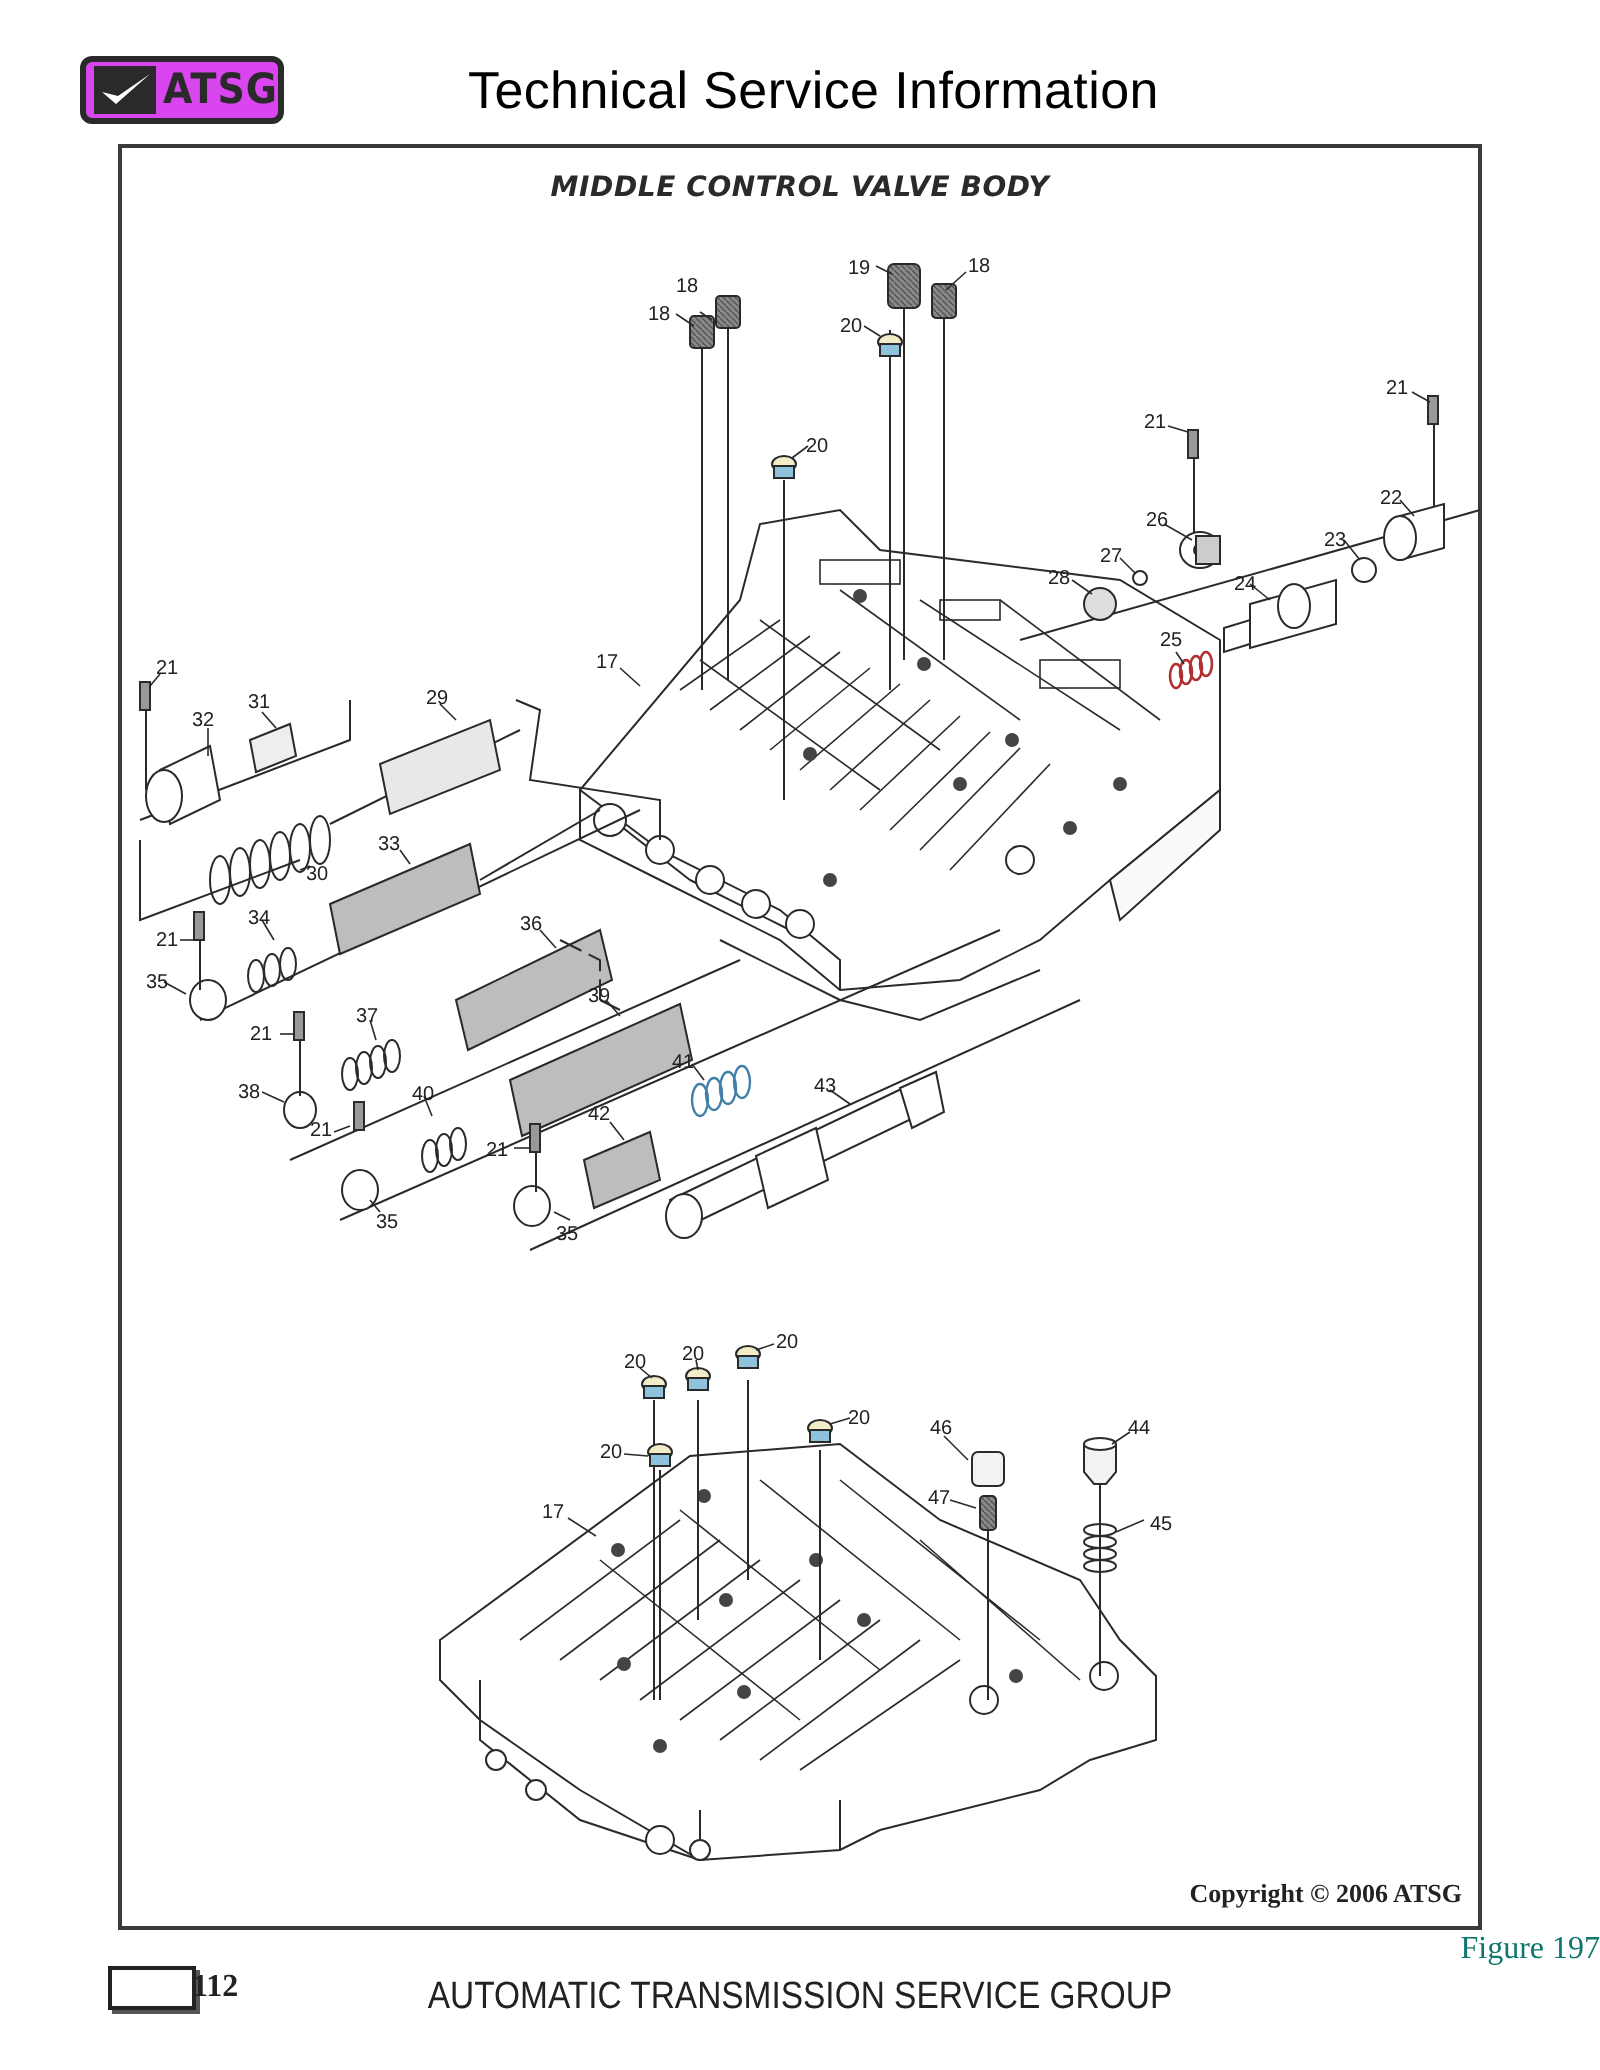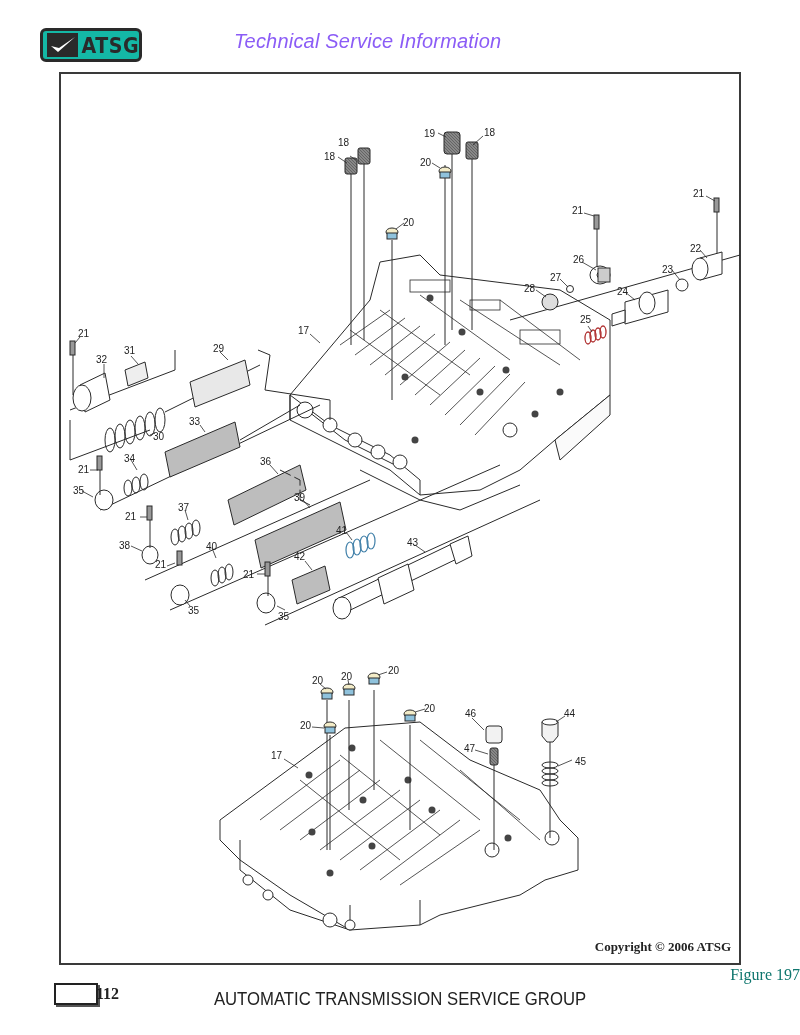--- a/index.html
+++ b/index.html
@@ -1,21 +1,21 @@
 <!DOCTYPE html>
 <html><head>
 <meta charset="utf-8">
 <style>
   html, body { margin:0; padding:0; background:#fff; }
   body { width:800px; height:1035px; position:relative; overflow:hidden; font-family:"Liberation Sans", sans-serif; color:#222; }
-  .logo { position:absolute; left:40px; top:28px; width:102px; height:34px; border:3px solid #2a2a2a; border-radius:6px; box-sizing:border-box; display:flex; align-items:center; background:#14b8a6; }
+  .logo { position:absolute; left:40px; top:28px; width:102px; height:34px; border:3px solid #2a2a2a; border-radius:6px; box-sizing:border-box; display:flex; align-items:center; background:#d946ef; }
   .logo .check { width:32px; height:24px; background:#2a2a2a; margin-left:4px; position:relative; }
   .logo .check svg { position:absolute; left:0; top:0; }
   .logo .brand { font-family:"DejaVu Sans", sans-serif; font-weight:bold; font-size:19px; letter-spacing:0.5px; color:#2a2a2a; margin-left:4px; transform:scaleY(1.1); }
-  .header-title { position:absolute; left:234px; top:30px; font-size:20px; color:#8b5cf6; letter-spacing:0.2px;font-style:italic; }
+  .header-title { position:absolute; left:234px; top:30px; font-size:26px; color:#000000; letter-spacing:0.2px; }
   .frame { position:absolute; left:59px; top:72px; width:682px; height:893px; border:2px solid #3a3a3a; box-sizing:border-box; }
   .diagram-title { position:absolute; left:0; right:0; top:12px; text-align:center; font-family:"DejaVu Sans", sans-serif; font-weight:bold; font-style:italic; font-size:14px; color:#2a2a2a; letter-spacing:0.3px; }
   .copyright { position:absolute; right:8px; bottom:8px; font-family:"Liberation Serif", serif; font-weight:bold; font-size:13px; color:#222; }
   .figure-caption { position:absolute; left:0; right:0; top:966px; text-align:right; font-family:"Liberation Serif", serif; font-size:16px; color:#0f766e; }
   .page-number { position:absolute; left:54px; top:983px; width:30px; height:22px; border:2px solid #222; box-sizing:border-box; box-shadow:2px 2px 0 #555; font-family:"Liberation Serif", serif; font-weight:bold; font-size:16px; text-align:center; line-height:18px;padding-left:40px; }
   .footer { position:absolute; left:0; right:0; top:988px; text-align:center; font-size:19px; color:#222; transform:scaleX(0.88); }
   svg.art { position:absolute; left:59px; top:72px; }
   .lbl { font-family:"Liberation Sans", sans-serif; font-size:10px; fill:#222; }
 </style>
 </head>
@@ -25,20 +25,21 @@
   <div class="check">
     <svg width="32" height="24" viewBox="0 0 32 24">
         <path d="M4 13 L11 19 L28 4 L12 15 Z" fill="#fff"></path>
       </svg>
   </div>
   <span class="brand">ATSG</span>
 </div>
 <div class="header-title">Technical Service Information</div>
 
 <div class="frame">
+  <div class="diagram-title">MIDDLE CONTROL VALVE BODY</div>
   <div class="copyright">Copyright © 2006 ATSG</div>
 </div>
 
 <svg class="art" width="682" height="893" viewBox="59 72 682 893">
   <defs>
     <pattern id="knurl" width="3" height="3" patternUnits="userSpaceOnUse">
       <rect width="3" height="3" fill="#888"></rect>
         <path d="M0 0 L3 3" stroke="#555" stroke-width="0.7"></path>
     </pattern>
   </defs>

